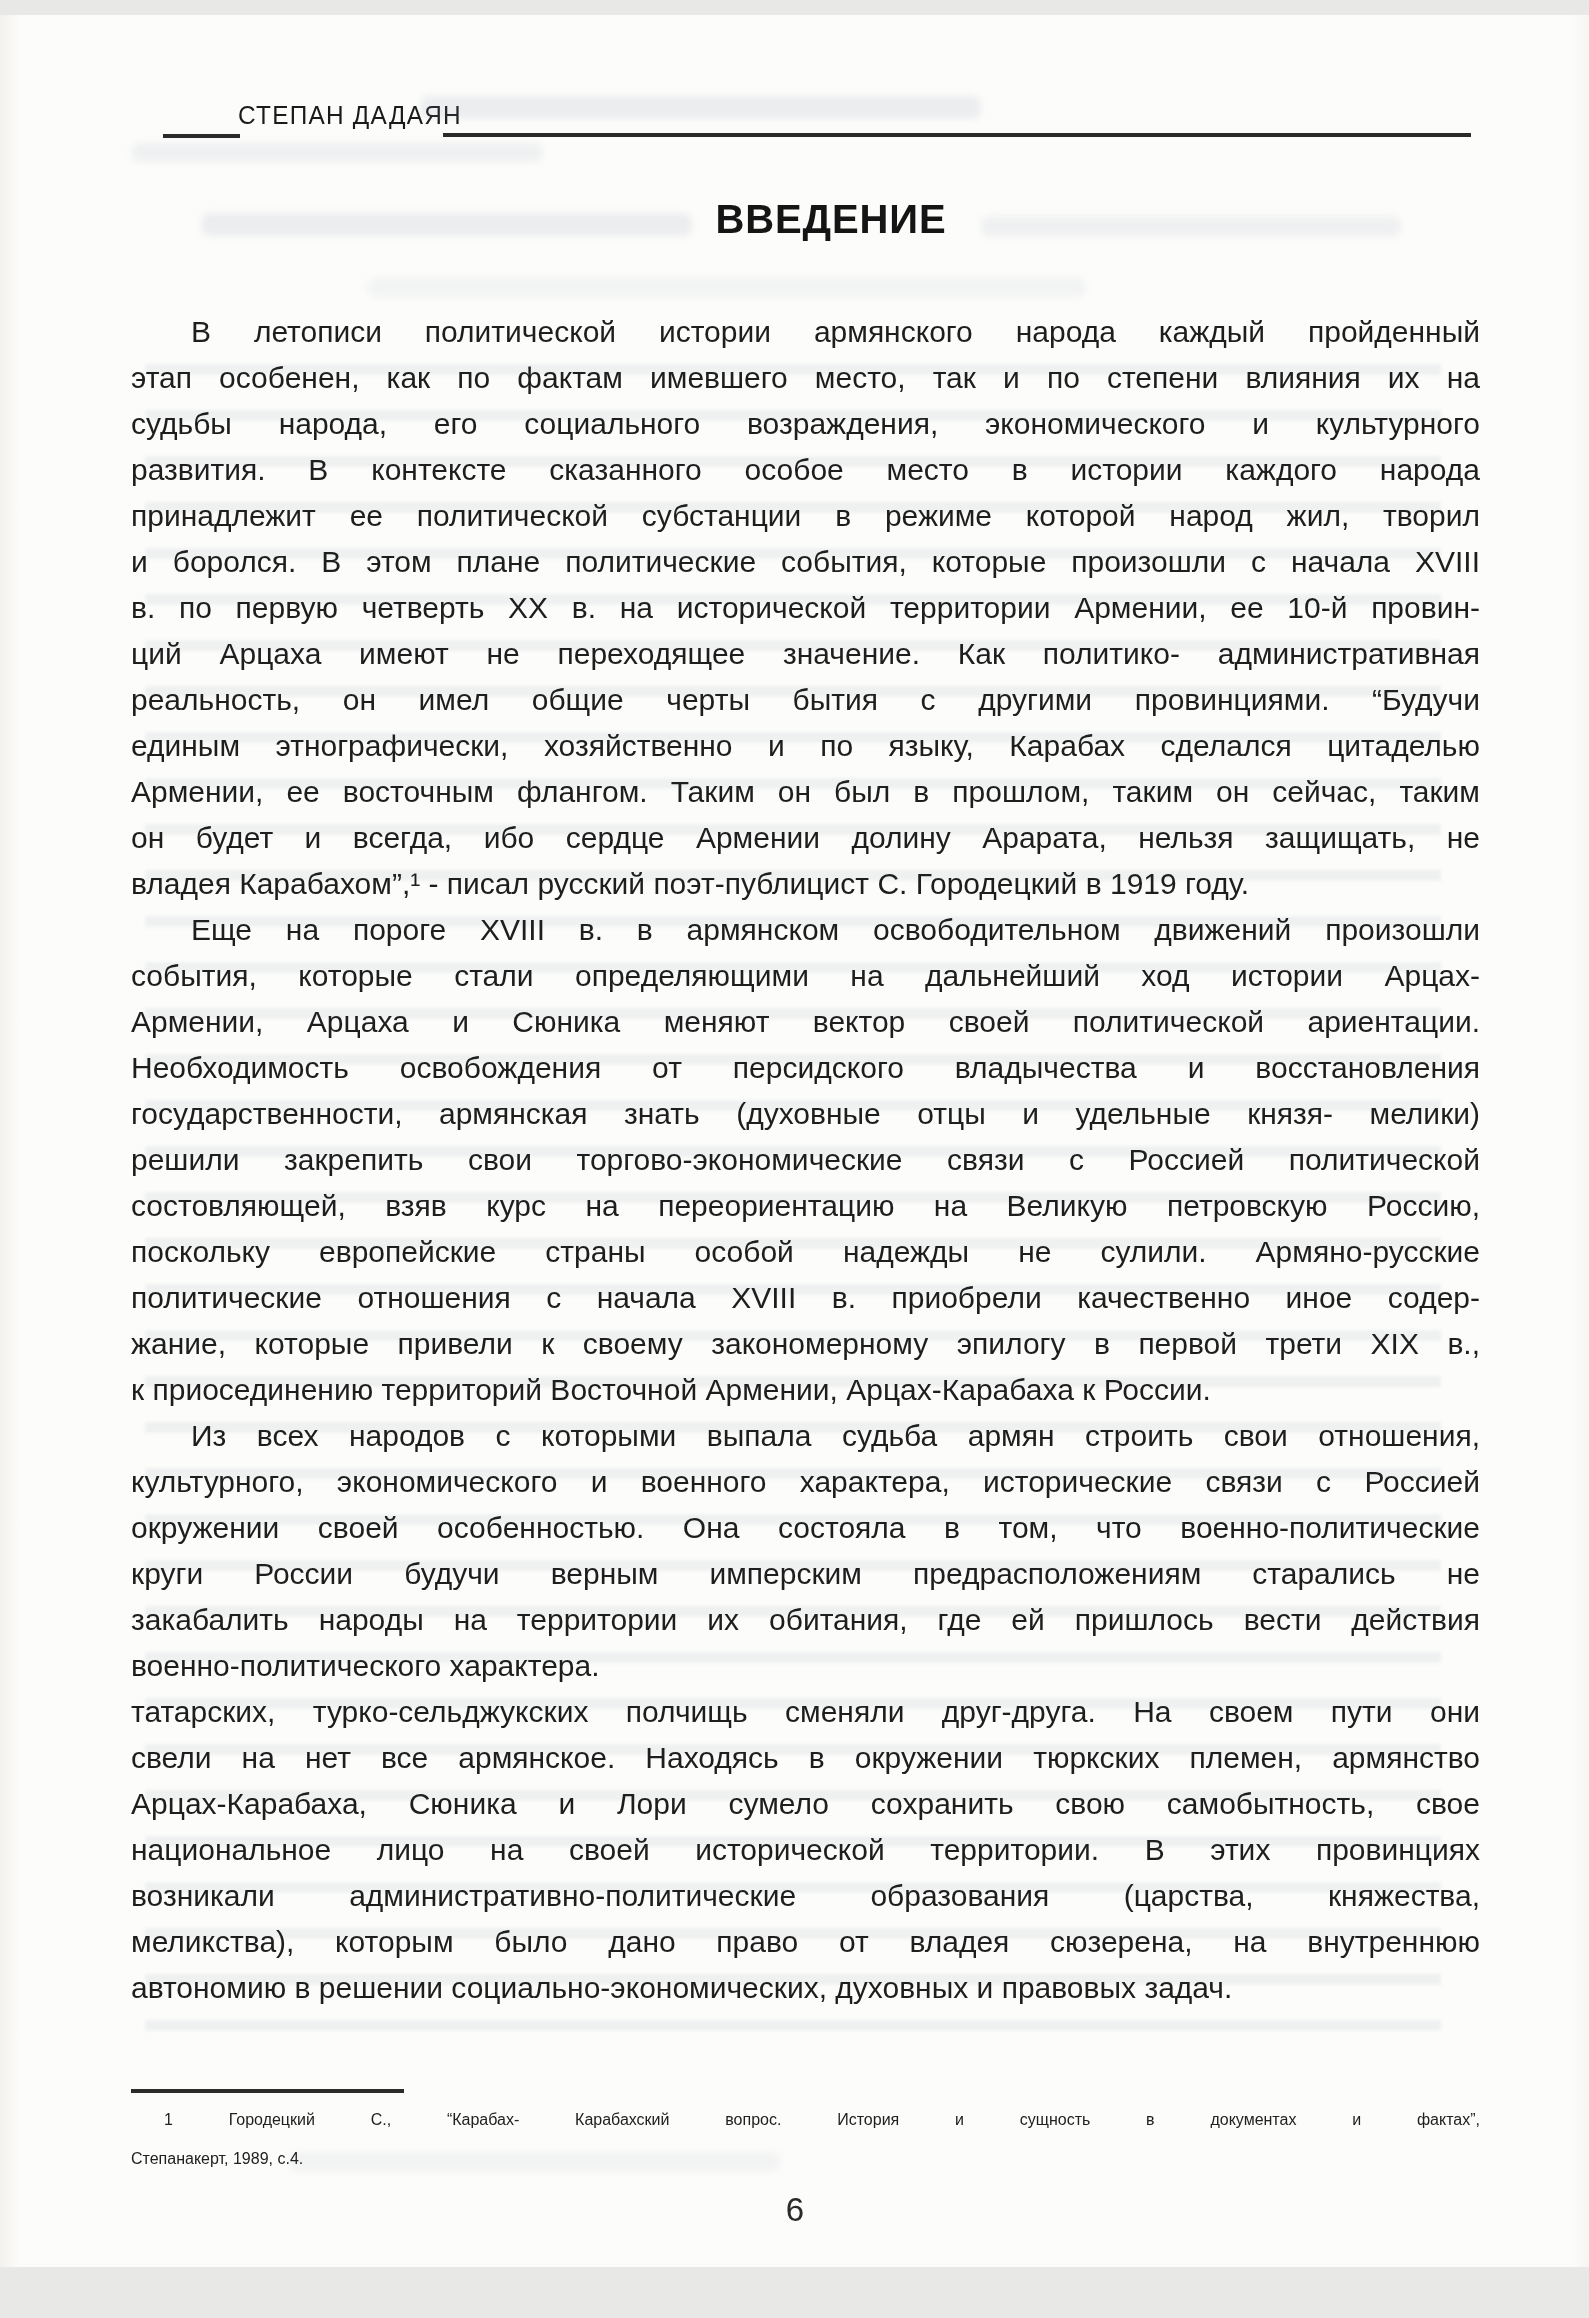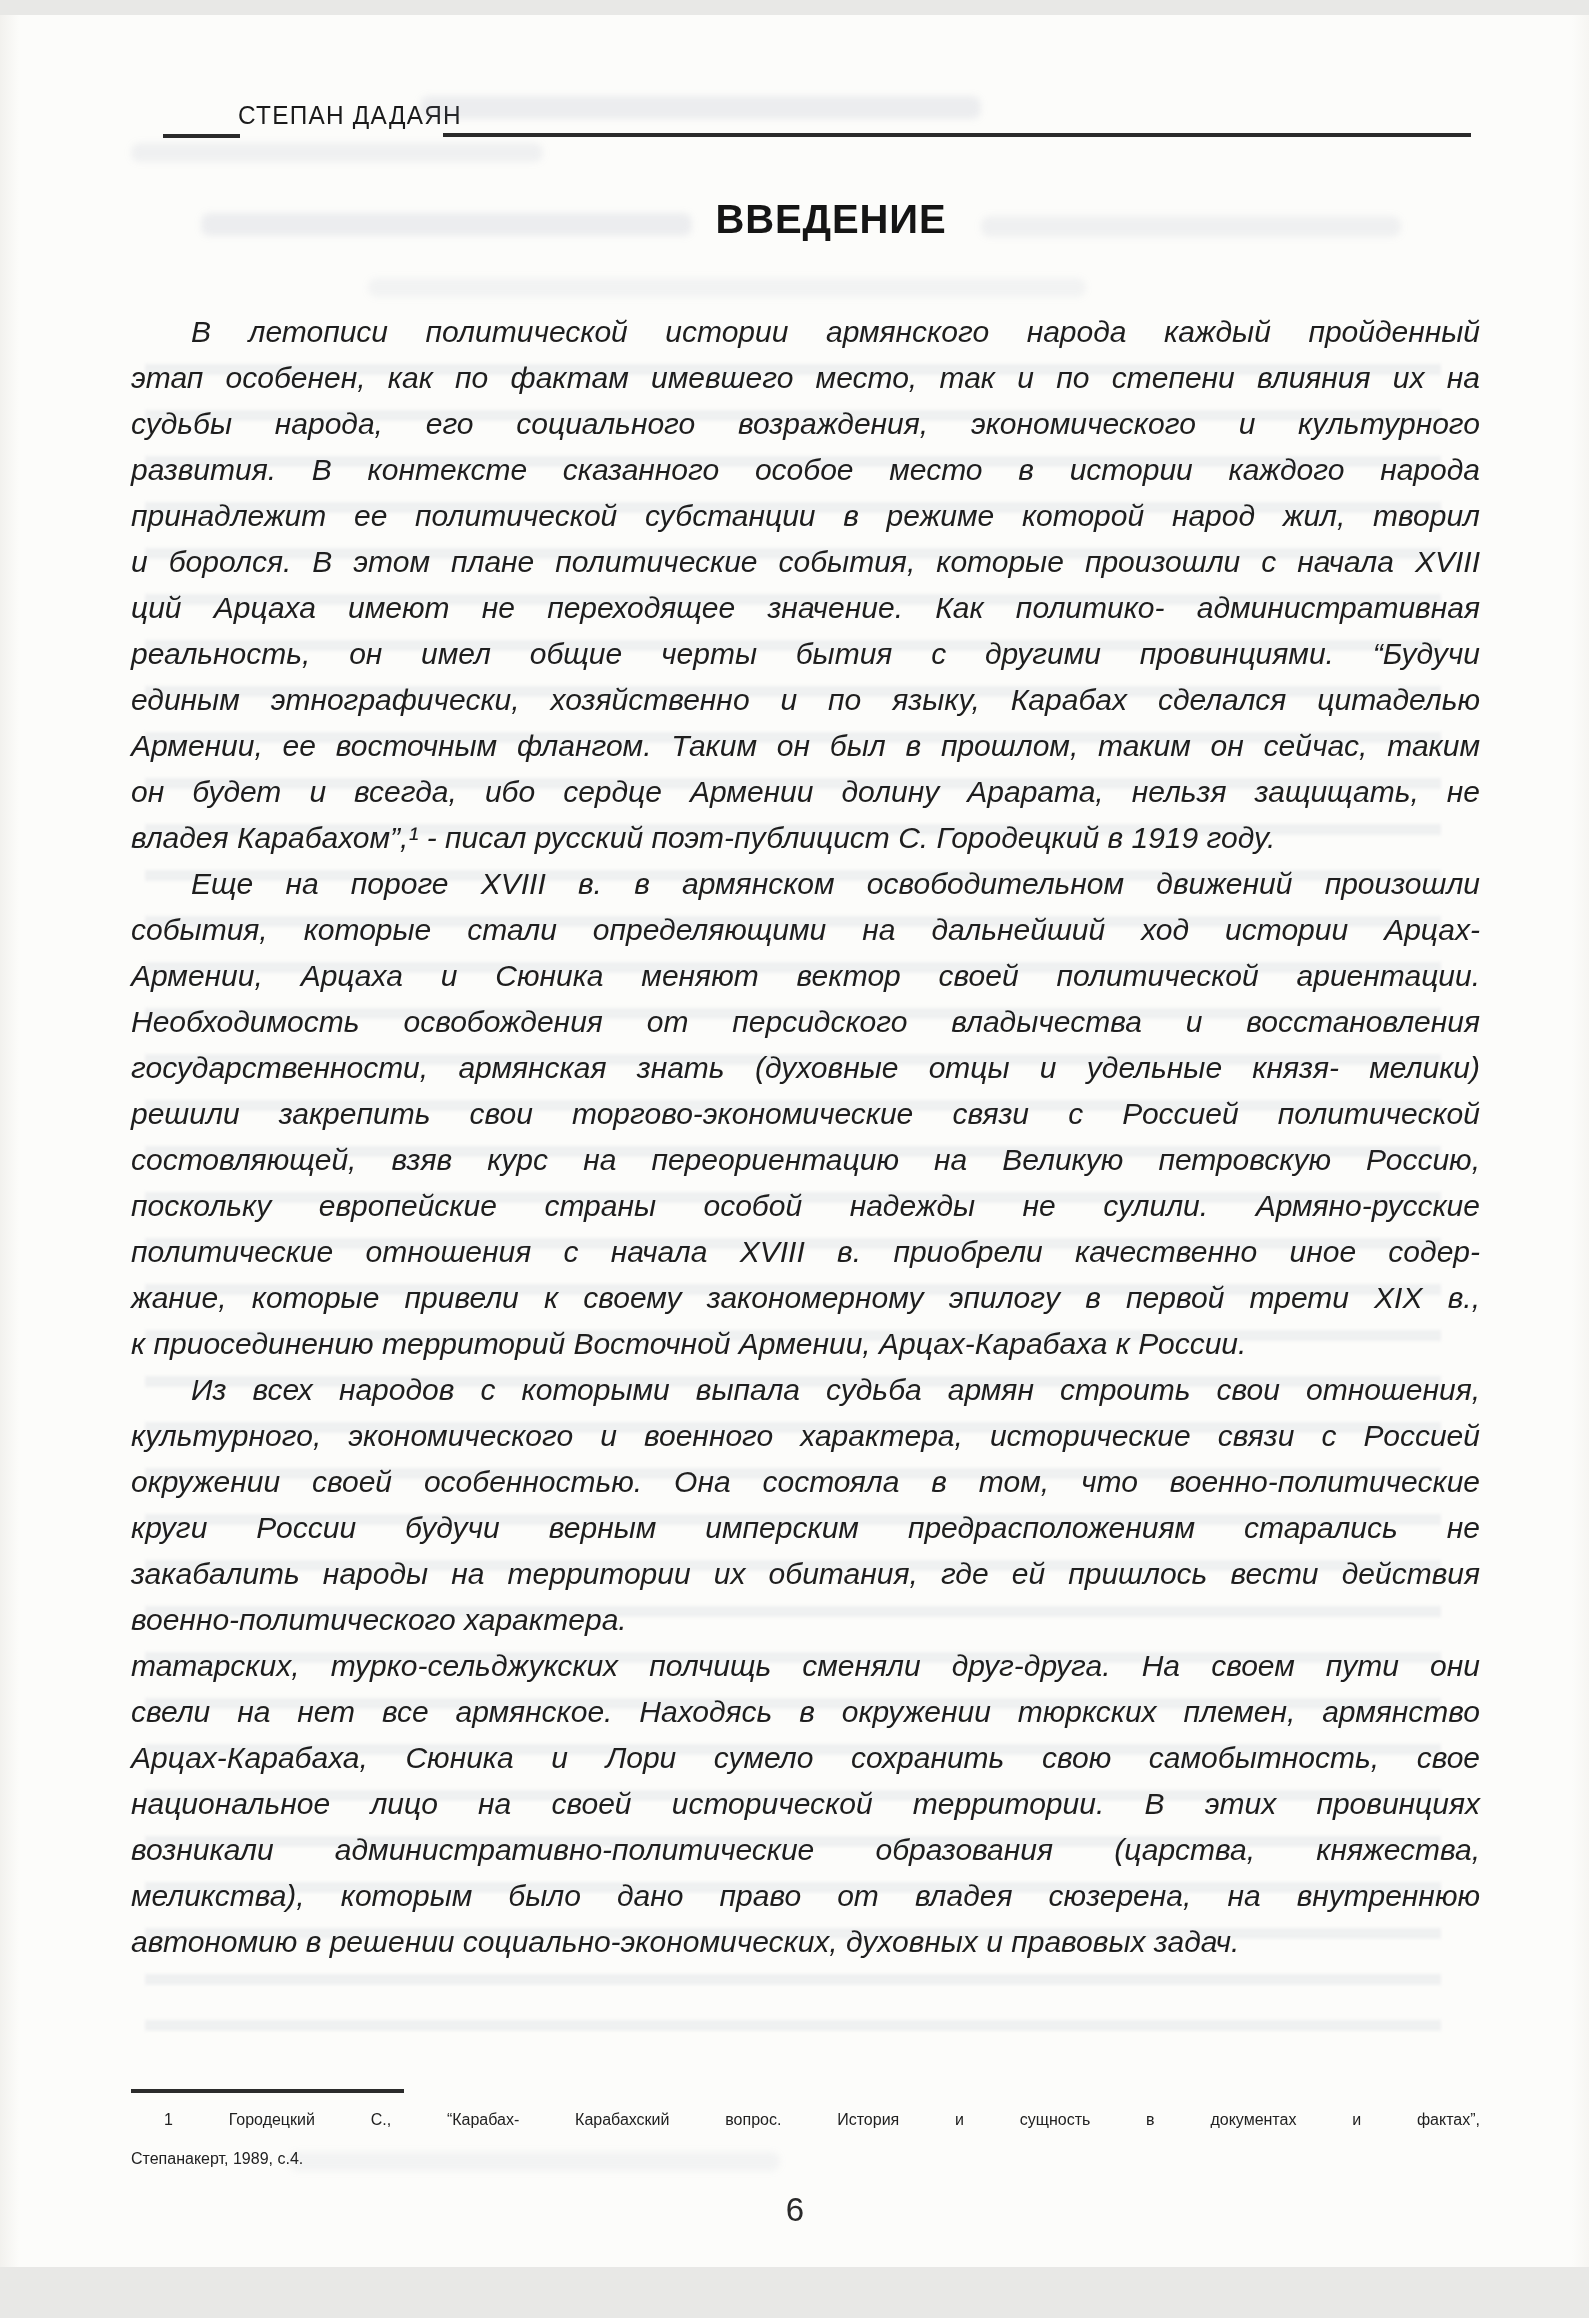--- a/index.html
+++ b/index.html
@@ -42,21 +42,20 @@
     font-weight: 700;
     letter-spacing: 0.9px;
     color: #151515;
   }
 
   
   .body-text {
     position: absolute;
     left: 131px; top: 294px;
     width: 1349px;
-    font-style: italic;
   }
   .line {
     font-size: 30px;
     line-height: 46px;
     height: 46px;
     text-align: justify;
     text-align-last: justify;
     white-space: normal;
     overflow: visible;
     color: #1e1e1e;
@@ -134,20 +133,21 @@
   <div class="page-title">ВВЕДЕНИЕ</div>
 
   <div class="body-text">
       <div class="paragraph">
         <div class="line first">В летописи политической истории армянского народа каждый пройденный</div>
         <div class="line">этап особенен, как по фактам имевшего место, так и по степени влияния их на</div>
         <div class="line">судьбы народа, его социального возраждения, экономического и культурного</div>
         <div class="line">развития. В контексте сказанного особое место в истории каждого народа</div>
         <div class="line">принадлежит ее политической субстанции в режиме которой народ жил, творил</div>
         <div class="line">и боролся. В этом плане политические события, которые произошли с начала XVIII</div>
+        <div class="line">в. по первую четверть XX в. на исторической территории Армении, ее 10-й провин-</div>
         <div class="line">ций Арцаха имеют не переходящее значение. Как политико- административная</div>
         <div class="line">реальность, он имел общие черты бытия с другими провинциями. “Будучи</div>
         <div class="line">единым этнографически, хозяйственно и по языку, Карабах сделался цитаделью</div>
         <div class="line">Армении, ее восточным флангом. Таким он был в прошлом, таким он сейчас, таким</div>
         <div class="line">он будет и всегда, ибо сердце Армении долину Арарата, нельзя защищать, не</div>
         <div class="line last">владея Карабахом”,¹ - писал русский поэт-публицист С. Городецкий в 1919 году.</div>
       </div>
       <div class="paragraph">
         <div class="line first">Еще на пороге XVIII в. в армянском освободительном движений произошли</div>
         <div class="line">события, которые стали определяющими на дальнейший ход истории Арцах-</div>

